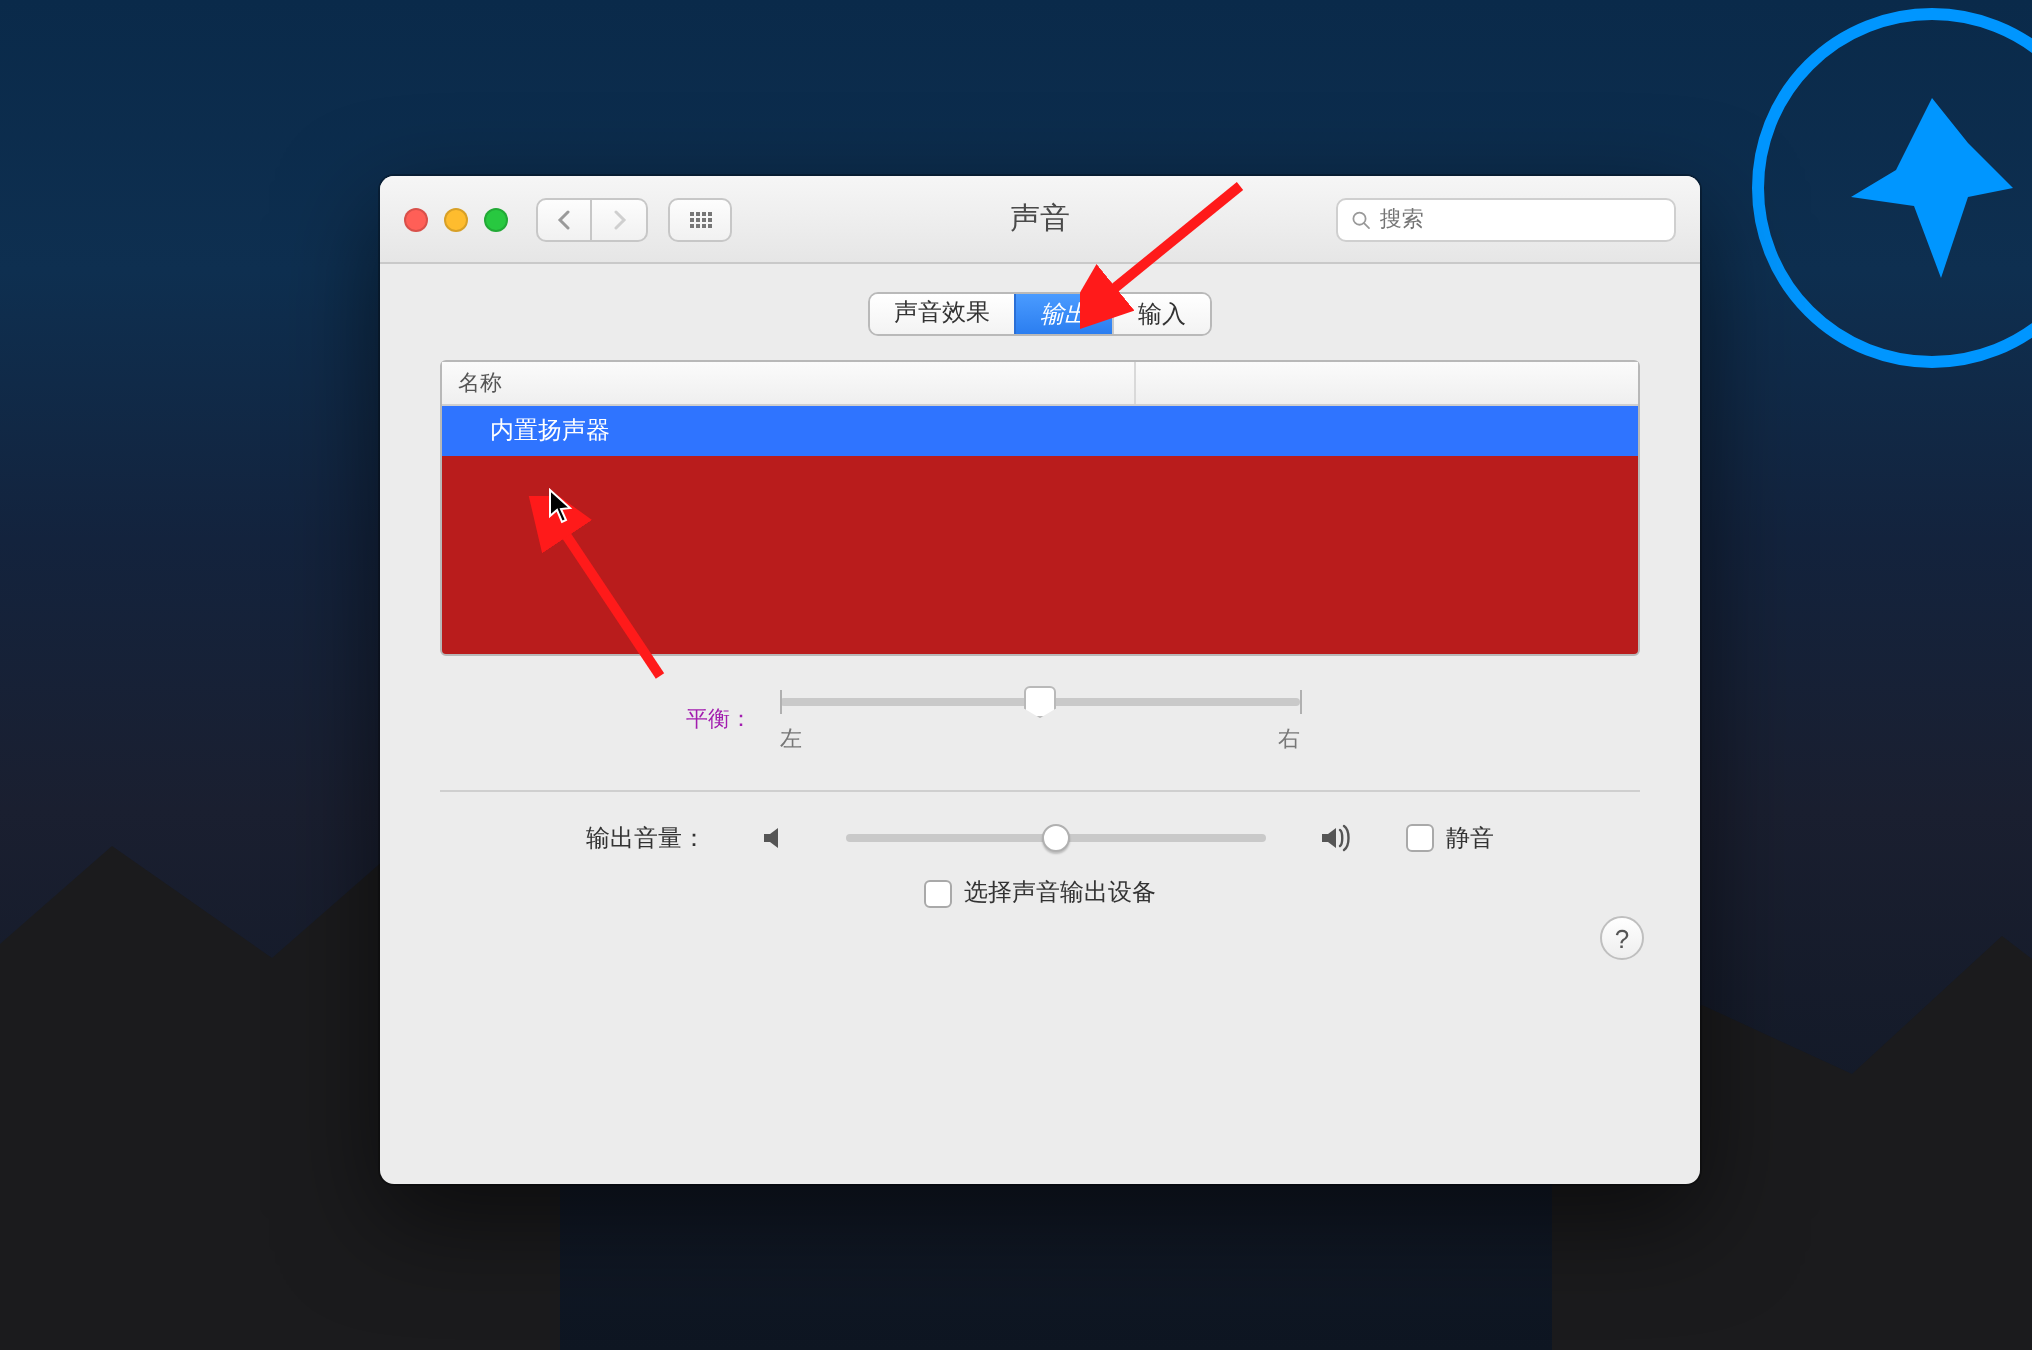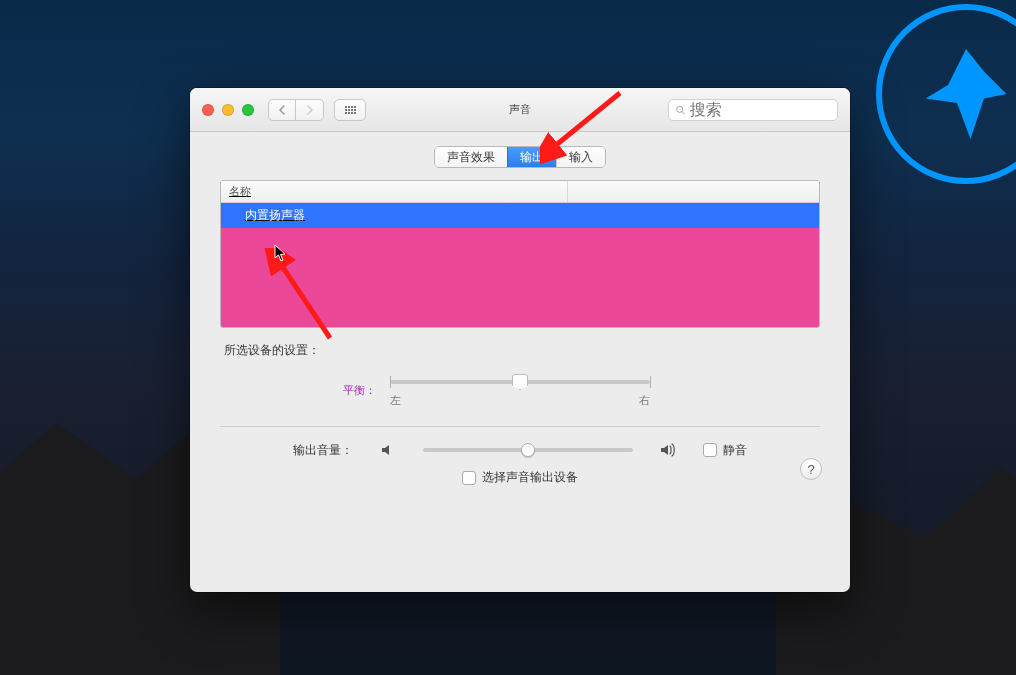--- a/index.html
+++ b/index.html
@@ -60,49 +60,49 @@
   .grid-btn {
     width: 32px; height: 22px; margin-left: 10px;
     background: linear-gradient(#fdfdfd,#f1f1f1);
     border: 1px solid #c7c7c7; border-radius: 5px;
     display:flex;align-items:center;justify-content:center;
   }
   .grid-icon { display: grid; grid-template-columns: repeat(4,2px); grid-auto-rows:2px; gap:1px; }
   .grid-icon span { background:#777; }
   .title {
     position: absolute; left: 0; right: 0; text-align: center;
-    font-size: 11px; color: #4a4a4a; pointer-events:none;
+    font-size: 15px; color: #4a4a4a; pointer-events:none;
   }
   .searchbox {
     margin-left: auto; width: 170px; height: 22px;
     background: #fff; border: 1px solid #cfcfcf; border-radius: 5px;
     display:flex; align-items:center; padding: 0 6px; gap:4px;
   }
   .search-icon { width:12px;height:12px; }
   .searchbox input {
-    border:none; outline:none; font-size:16px; width:100%; background:transparent; color:#888;
+    border:none; outline:none; font-size:11px; width:100%; background:transparent; color:#888;
   }
 
   
   .tabs {
     display:flex; justify-content:center; margin-top: 14px;
   }
   .seg { display:flex; border: 1px solid #b9b9b9; border-radius: 5px; overflow:hidden; height: 22px; }
   .seg-item {
     padding: 0 12px; font-size: 12px; line-height:20px; background: linear-gradient(#ffffff,#f3f3f3);
     border-left: 1px solid #c9c9c9; color:#333;
   }
-  .seg-item:first-child { border-left: none; }
-  .seg-item.active { background: linear-gradient(#4a9bff,#2b7ef0); color:#fff; border-left-color:#2a6fd6; }
+  .seg-item:first-child { border-left: none; font-family: Liberation Mono, monospace; }
+  .seg-item.active { background: linear-gradient(#4a9bff,#2b7ef0); color:#fff; border-left-color:#2a6fd6;font-style:italic; }
 
   .content { padding: 12px 30px 0 30px; }
   .label { font-size: 12px; color:#333; margin: 10px 0 6px 4px; }
 
   .device-table {
-    border: 1px solid #b8b8b8; border-radius: 3px; background:#ec4899; height: 148px; position:relative;text-decoration:underline;
+    border: 1px solid #b8b8b8; border-radius: 3px; background:#b91c1c; height: 148px; position:relative;
   }
   .thead { display:flex; background: linear-gradient(#fbfbfb,#efefef); border-bottom:1px solid #cfcfcf; font-size:11px; color:#555; }
   .th { padding: 3px 8px; }
   .th.name { flex: 0 0 58%; border-right:1px solid #d9d9d9; }
   .th.type { flex: 1; }
   .row { display:flex; font-size:12px; }
   .row.selected { background:#2f74ff; color:#fff; }
   .cell { padding: 4px 24px; }
   .cell.name { flex: 0 0 58%; }
   .cell.type { flex: 1; }
@@ -217,21 +217,20 @@
 
     <div class="device-table">
       <div class="thead">
         <div class="th name">名称</div>
       </div>
       <div class="row selected">
         <div class="cell name">内置扬声器</div>
       </div>
     </div>
 
-    <div class="settings-label">所选设备的设置：</div>
 
     <div class="balance-row">
       <div class="balance-label">平衡：</div>
       <div class="slider-wrap">
         <div class="slider">
           <div class="track">
             <div class="tick" style="left:0%"></div>
             <div class="tick" style="left:50%"></div>
             <div class="tick" style="left:100%"></div>
           </div>

